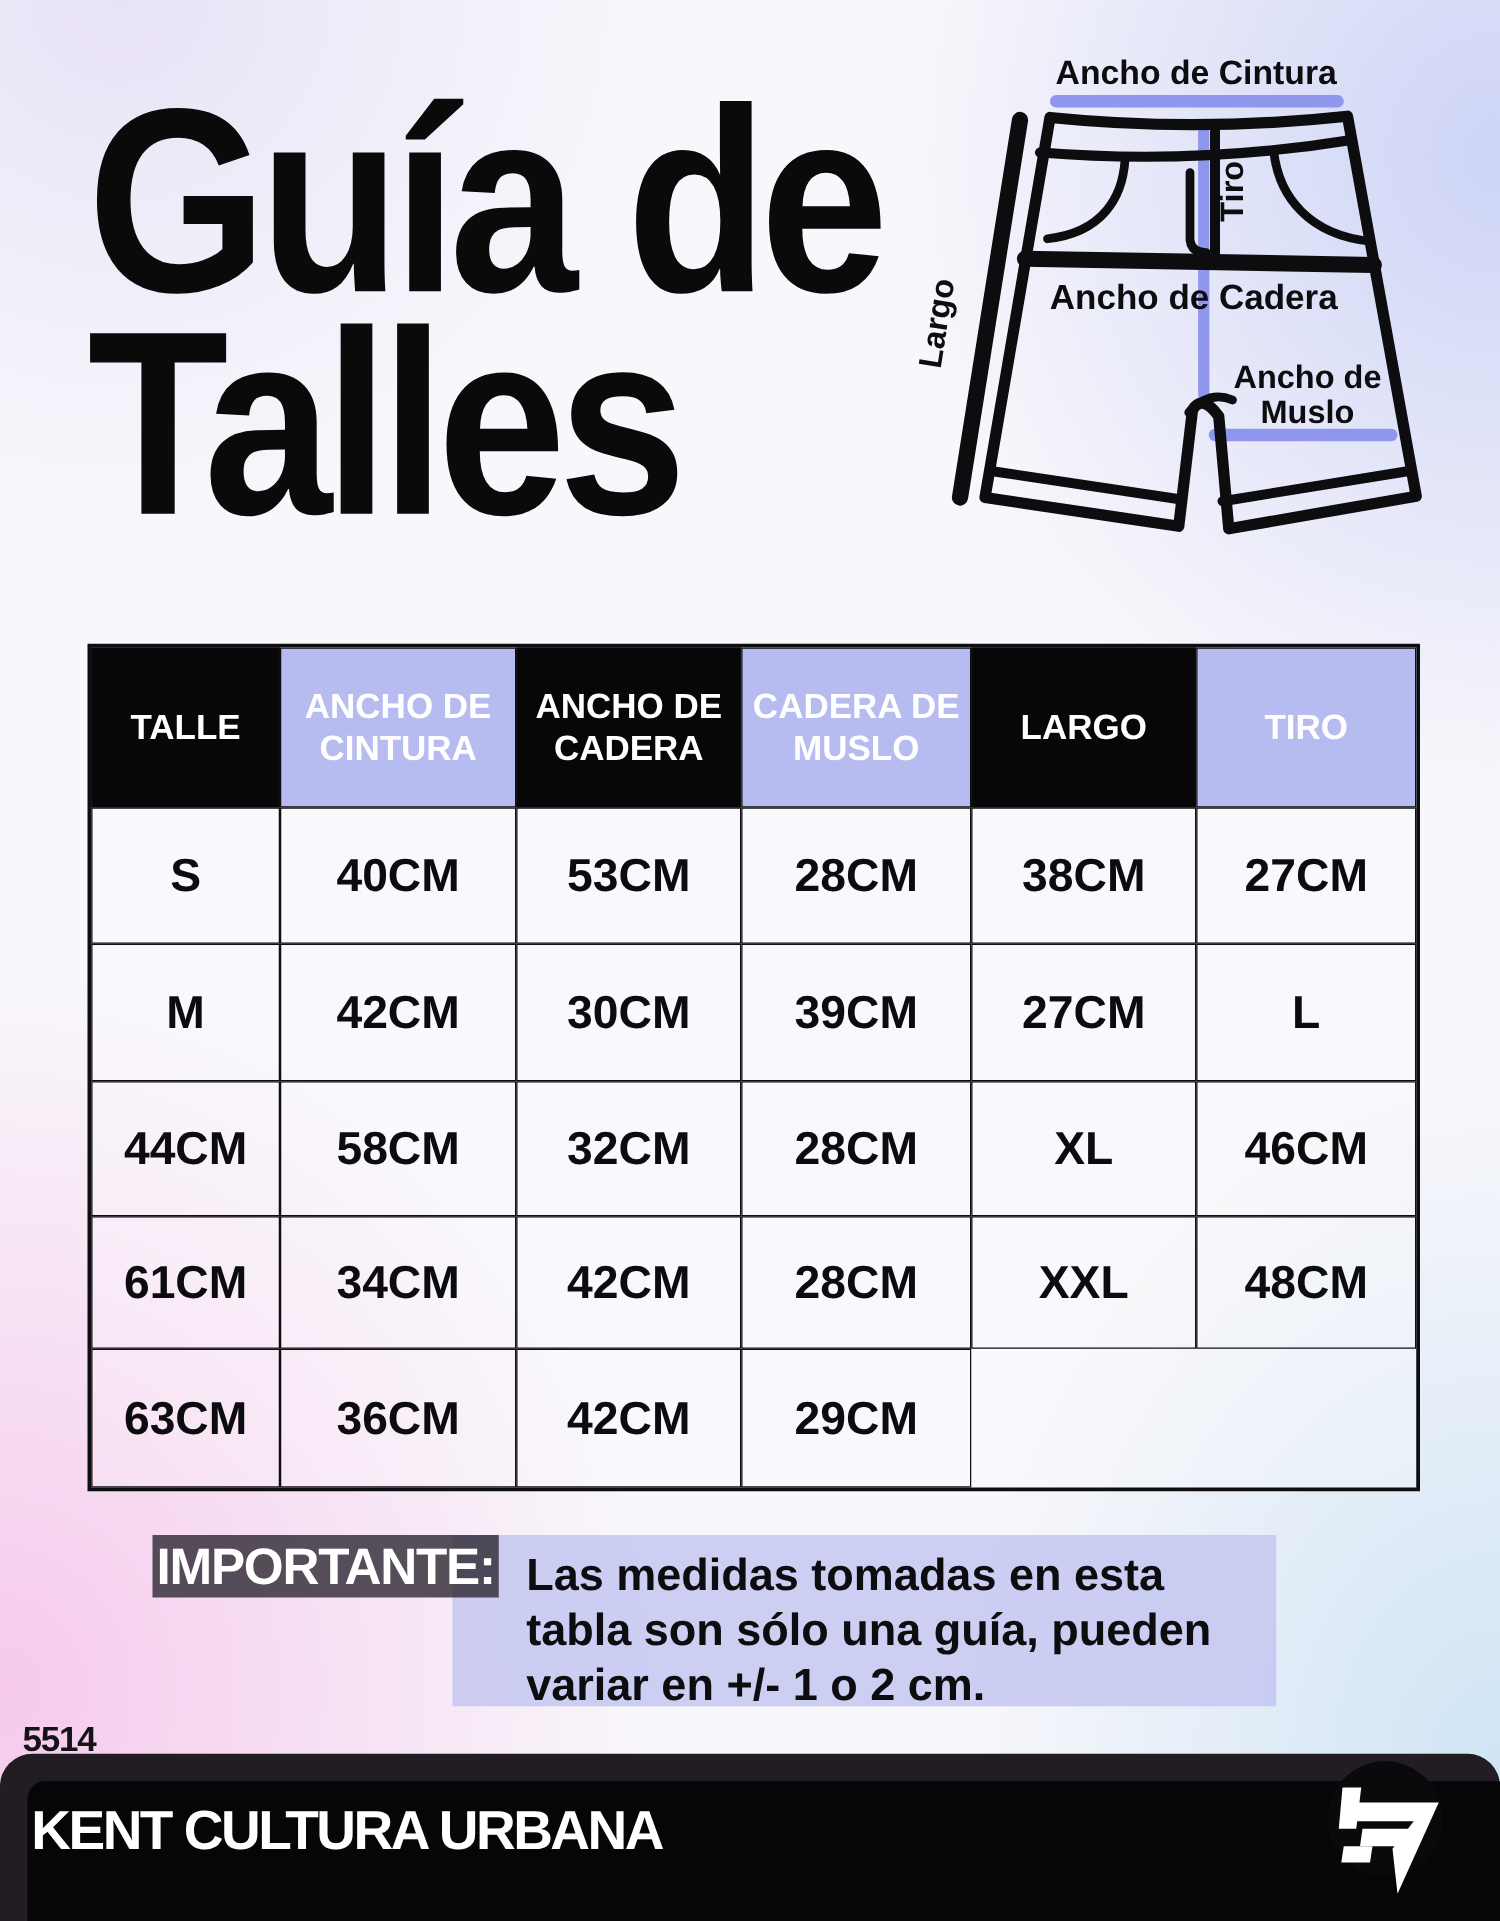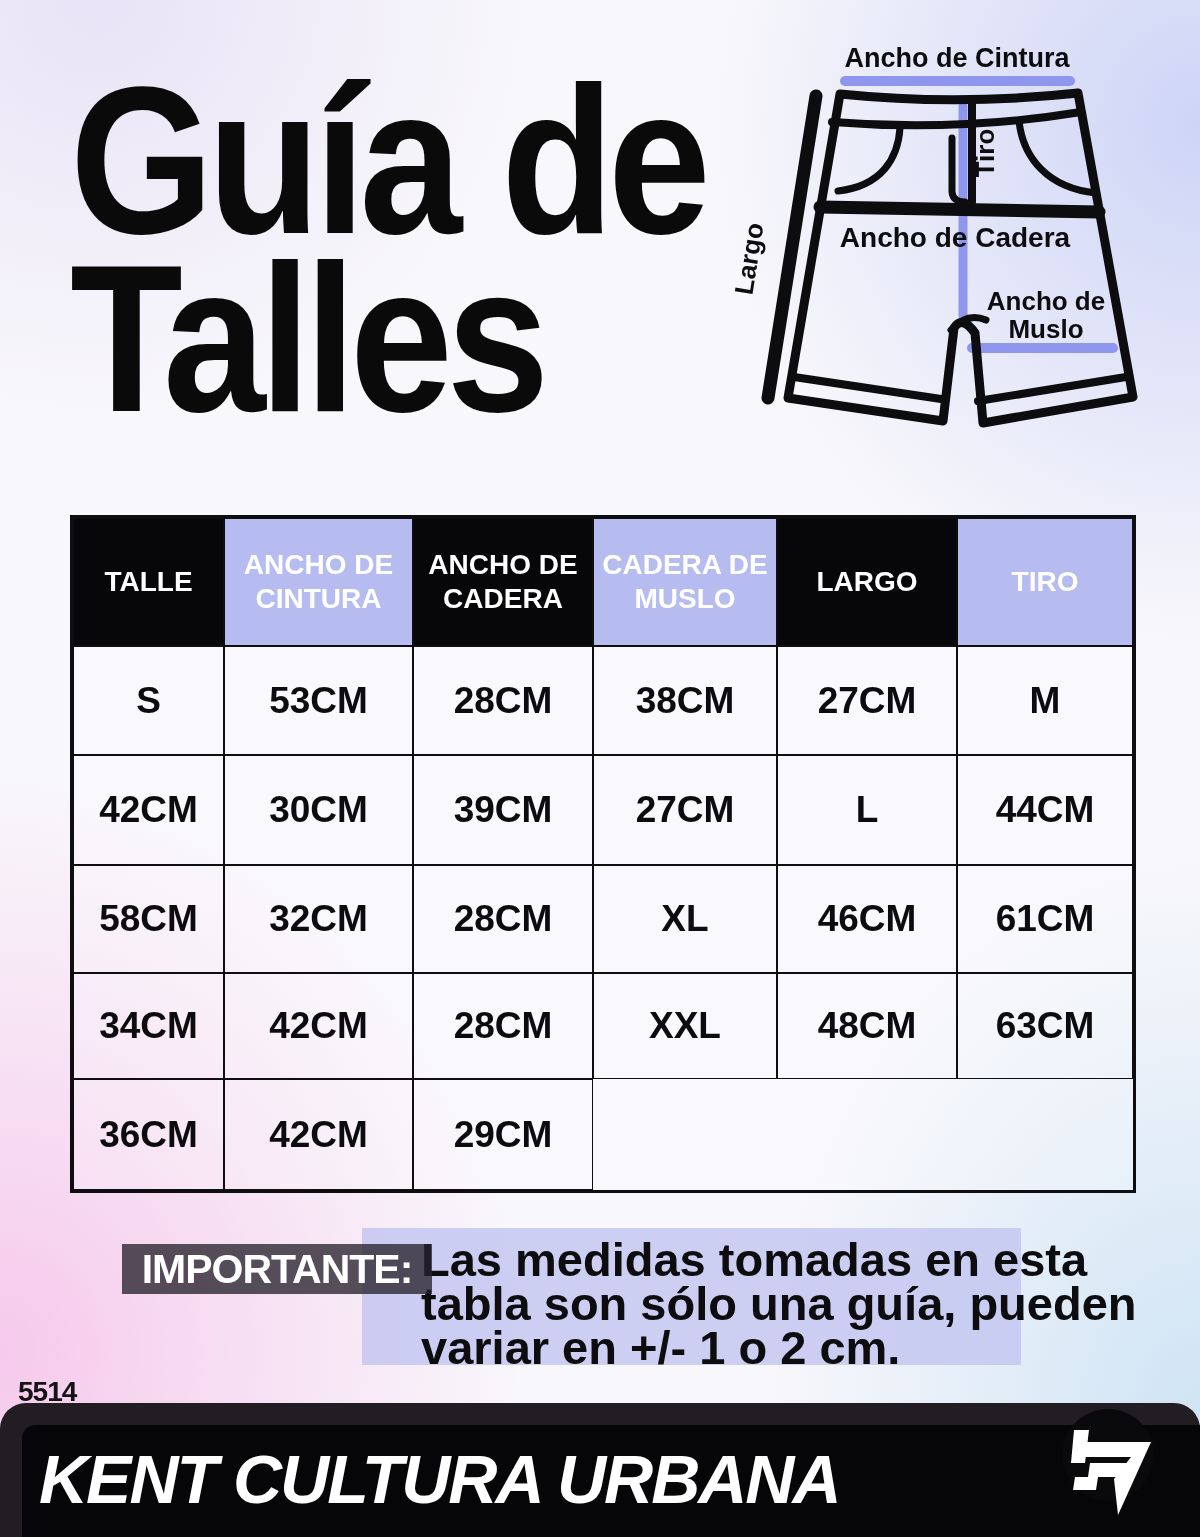--- a/index.html
+++ b/index.html
@@ -49,45 +49,45 @@
   .hdr-black{background:#070608;}
   .hdr-lav{background:#b7bcf0;}
   .body-cell{font-size:37px;color:#0c0b0d;background:transparent;}
   
   .note-panel{
     position:absolute;left:362px;top:1228px;width:659px;height:137px;
     background:rgba(199,201,241,0.9);
   }
   .note-lines{
     position:absolute;left:59px;top:10px;
-    font-size:47px;font-weight:bold;color:#0d0c0e;line-height:44px;white-space:nowrap;
+    font-size:36px;font-weight:bold;color:#0d0c0e;line-height:44px;white-space:nowrap;
   }
   .note-label{
-    position:absolute;left:122px;top:1228px;width:310px;height:50px;
+    position:absolute;left:122px;top:1228px;width:277px;height:50px;
     background:rgba(40,35,45,0.78);
     color:#ffffff;font-size:41px;font-weight:bold;letter-spacing:-1px;
-    display:flex;align-items:center;justify-content:center;white-space:nowrap;margin-top:16px;
+    display:flex;align-items:center;justify-content:center;white-space:nowrap;
   }
   
   .sku{
     position:absolute;left:18px;top:1376px;
     font-size:28px;font-weight:bold;letter-spacing:-1px;color:#141316;
   }
   
   .footer{
     position:absolute;left:0;top:1403px;width:1200px;height:134px;
     background:#211d23;border-radius:26px 26px 0 0;
   }
   .footer-inner{
     position:absolute;left:22px;top:22px;right:0;bottom:0;
     background:#060507;border-top-left-radius:14px;
   }
   .brand{
-    position:absolute;left:39px;top:37px;
-    font-size:68px;font-weight:bold;letter-spacing:-2px;color:#ffffff;white-space:nowrap;font-style:italic;
+    position:absolute;left:25px;top:37px;
+    font-size:44px;font-weight:bold;letter-spacing:-2px;color:#ffffff;white-space:nowrap;
   }
   .logo-svg{position:absolute;left:1050px;top:1395px;}
 </style>
 </head>
 <body>
 
 <div class="page">
 
   <div class="title-line l1">Guía de</div>
   <div class="title-line l2">Talles</div>
@@ -125,20 +125,21 @@
   <div class="size-table">
 
     <div class="cell hdr hdr-black">TALLE</div>
     <div class="cell hdr hdr-lav">ANCHO DE CINTURA</div>
     <div class="cell hdr hdr-black">ANCHO DE CADERA</div>
     <div class="cell hdr hdr-lav">CADERA DE MUSLO</div>
     <div class="cell hdr hdr-black">LARGO</div>
     <div class="cell hdr hdr-lav">TIRO</div>
 
     <div class="cell body-cell">S</div>
+    <div class="cell body-cell">40CM</div>
     <div class="cell body-cell">53CM</div>
     <div class="cell body-cell">28CM</div>
     <div class="cell body-cell">38CM</div>
     <div class="cell body-cell">27CM</div>
 
     <div class="cell body-cell">M</div>
     <div class="cell body-cell">42CM</div>
     <div class="cell body-cell">30CM</div>
     <div class="cell body-cell">39CM</div>
     <div class="cell body-cell">27CM</div>

